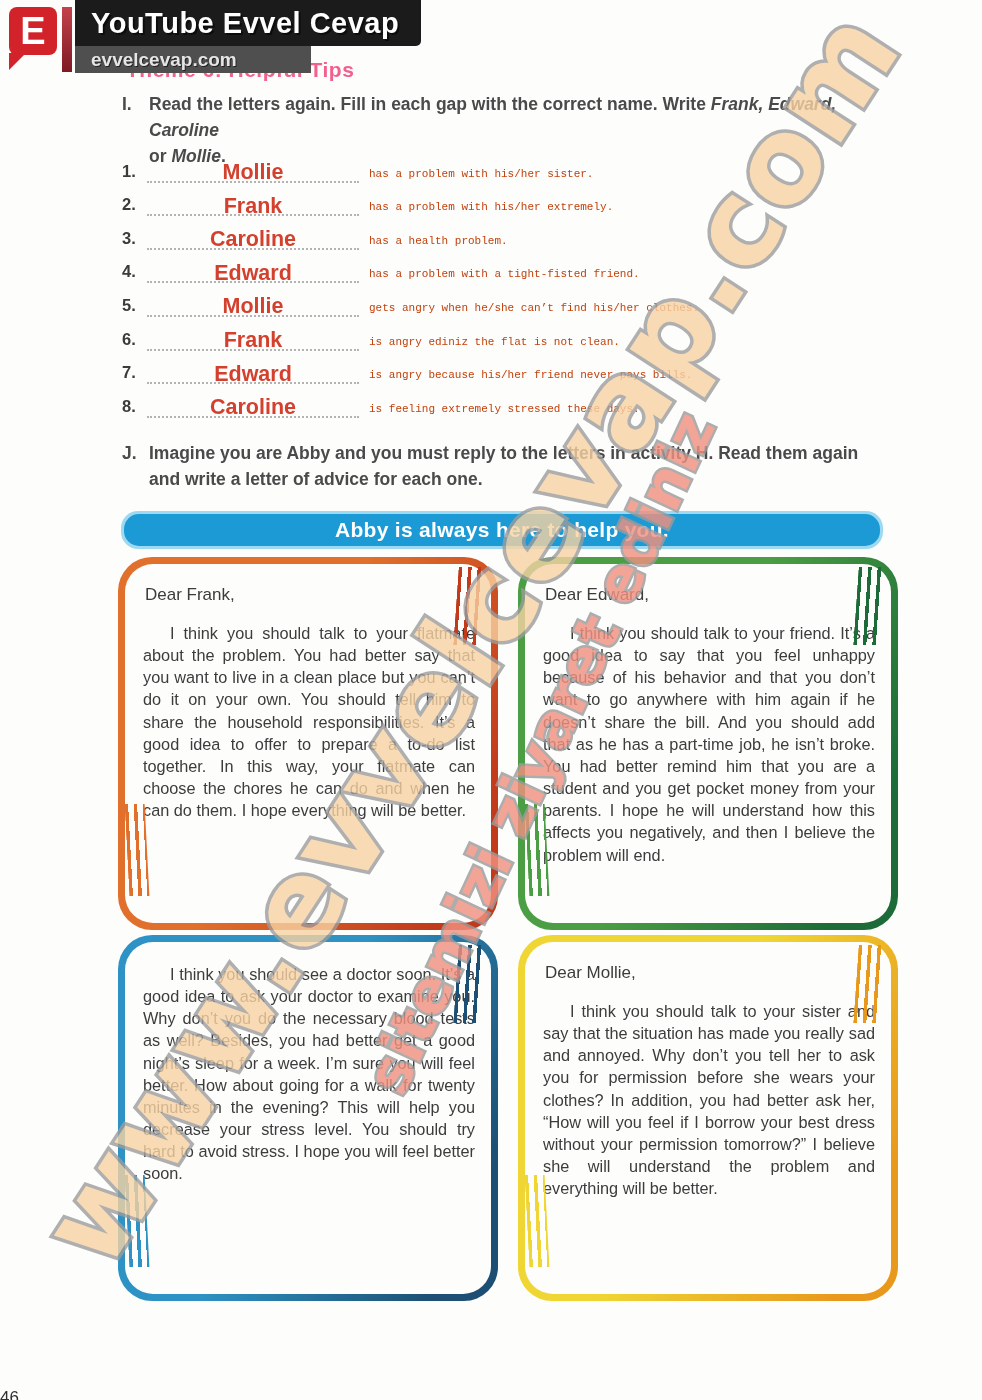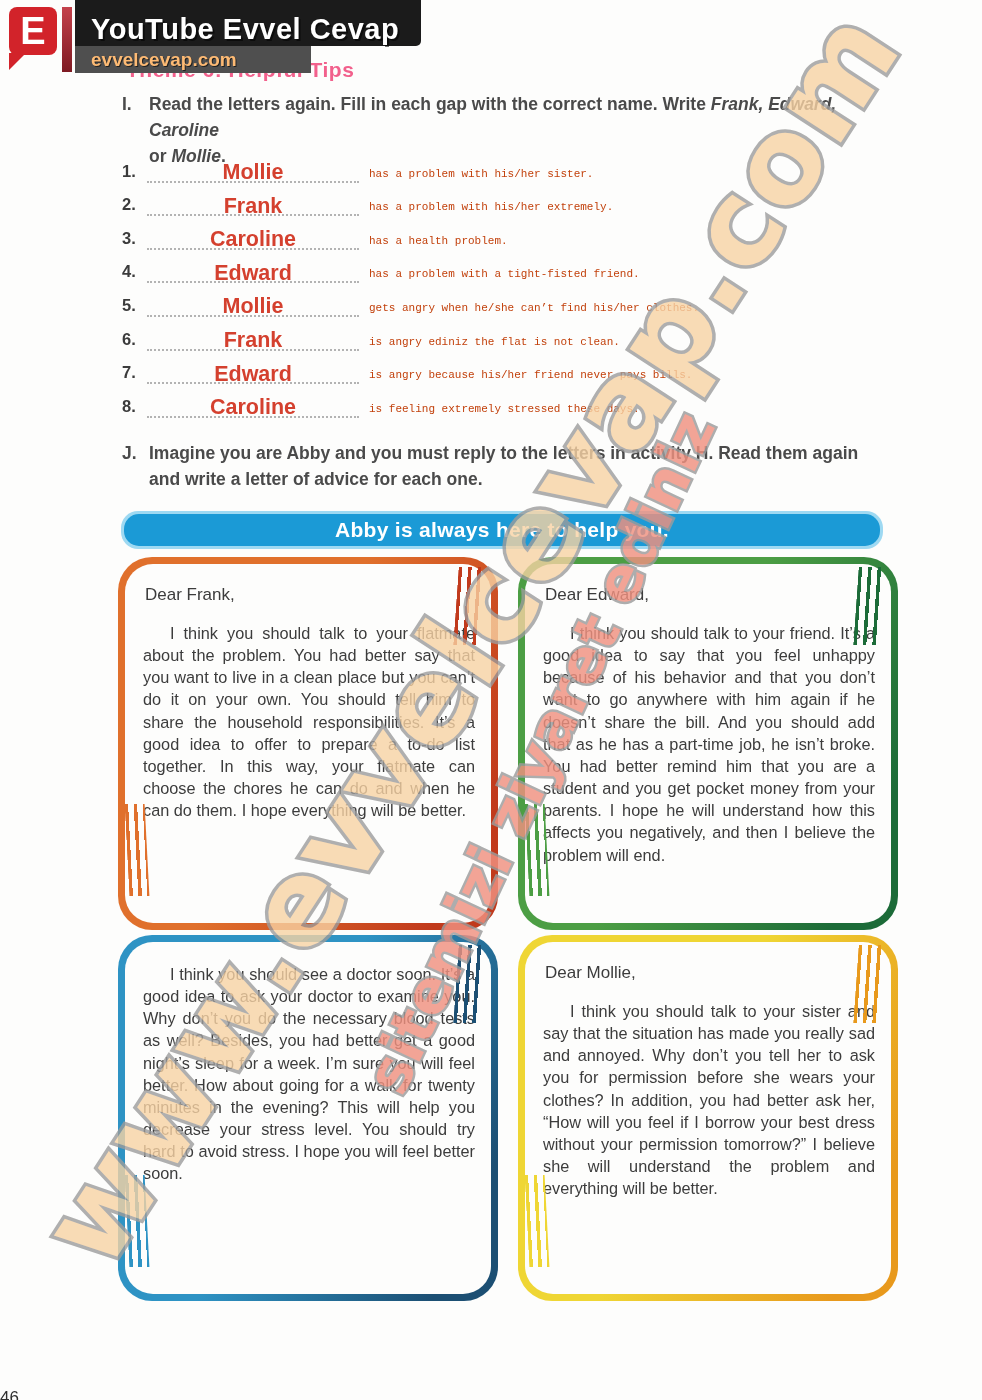--- a/index.html
+++ b/index.html
@@ -6,27 +6,27 @@
   .page {
     position:relative; width:982px; height:1400px; margin:0 auto;
     background:#fdfdfc; overflow:hidden;
     font-family:"Liberation Sans", sans-serif; color:#3d3d3d;
   }
 
   
   .channel-bar {
     position:absolute; left:75px; top:0; width:346px; height:46px;
     background:#1b1b1b; color:#fff; z-index:6;
-    display:flex; align-items:flex-end; padding-left:16px; box-sizing:border-box;
+    display:flex; align-items:center; padding-left:16px; box-sizing:border-box;
     font-size:29px; font-weight:bold; letter-spacing:.5px;
     border-radius:0 0 5px 0; text-shadow:2px 2px 0 rgba(0,0,0,.55);
   }
   .site-bar {
     position:absolute; left:75px; top:46px; width:236px; height:27px;
-    background:#4f4f4f; color:#fdba74; z-index:6;
+    background:#4f4f4f; color:#e5e5e5; z-index:6;
     display:flex; align-items:center; padding-left:16px; box-sizing:border-box;
     font-size:19px; font-weight:bold; text-shadow:1px 1px 0 rgba(0,0,0,.6);
   }
   .logo-badge {
     position:absolute; left:9px; top:7px; width:48px; height:48px;
     background:#d2232a; border-radius:8px; color:#fff; z-index:6;
     display:flex; align-items:center; justify-content:center;
     font-size:38px; font-weight:bold;
   }
   .logo-tail {

